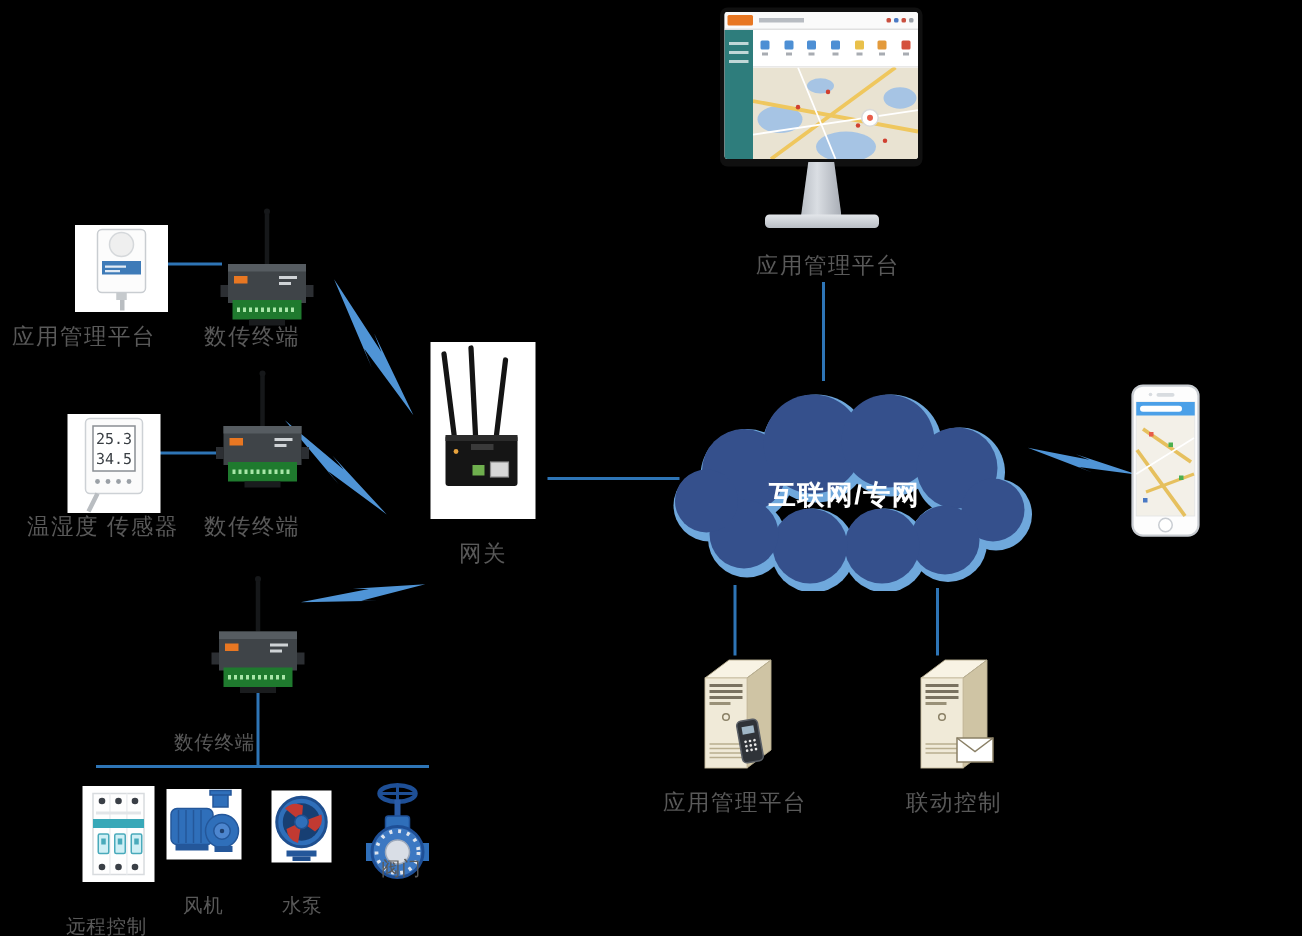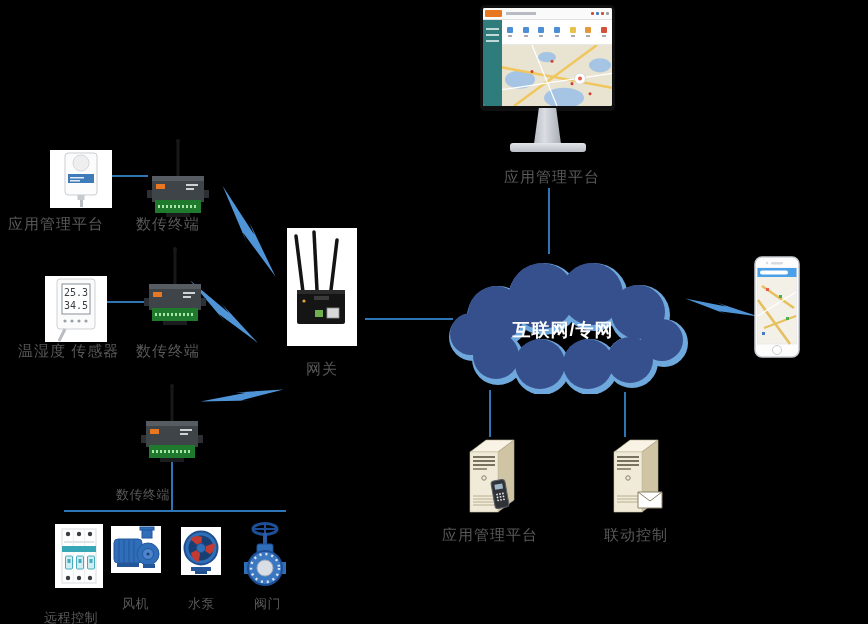--- a/index.html
+++ b/index.html
@@ -324,21 +324,21 @@
     <rect x="13" y="24" width="16" height="10" rx="2" fill="var(--pump-blue)" stroke="#1E4F96"></rect>
     <rect x="0" y="42" width="6" height="12" fill="var(--pump-blue)"></rect>
     <rect x="36" y="42" width="6" height="12" fill="var(--pump-blue)"></rect>
     <circle cx="21" cy="48" r="17" fill="#3C78C2" stroke="#1E4F96" stroke-width="2"></circle>
     <circle cx="21" cy="48" r="14" fill="none" stroke="#DDE4EE" stroke-width="2.5" stroke-dasharray="2 4"></circle>
     <circle cx="21" cy="48" r="8" fill="#D9DEE6" stroke="#9FAABB"></circle>
   </svg>
   <div class="lbl small" style="left:44px;top:609px">远程控制</div>
   <div class="lbl small" style="left:122px;top:595px">风机</div>
   <div class="lbl small" style="left:188px;top:595px">水泵</div>
-  <div class="lbl small" style="left:254px;top:595px">阀门</div>
+  <div class="lbl small" style="left:254px;top:570px">阀门</div>
 
   <svg class="abs" style="left:462px;top:434px" width="58" height="82" viewBox="0 0 58 82">
     <polygon points="8,18 24,6 52,6 36,18" fill="#F8F3E4" stroke="#B8AE90" stroke-width="0.6"></polygon>
     <polygon points="36,18 52,6 52,66 36,78" fill="var(--server-side)" stroke="#B8AE90" stroke-width="0.6"></polygon>
     <rect x="8" y="18" width="28" height="60" fill="var(--server-front)" stroke="#C9BEA0" stroke-width="0.6"></rect>
     <rect x="11" y="22" width="22" height="2" fill="#7A7260"></rect>
       <rect x="11" y="26" width="22" height="2" fill="#7A7260"></rect>
     <rect x="11" y="30" width="22" height="2" fill="#7A7260"></rect>
       <rect x="11" y="34" width="14" height="2" fill="#9A9178"></rect>
     <circle cx="22" cy="44" r="2.2" fill="none" stroke="#8A8066"></circle>

